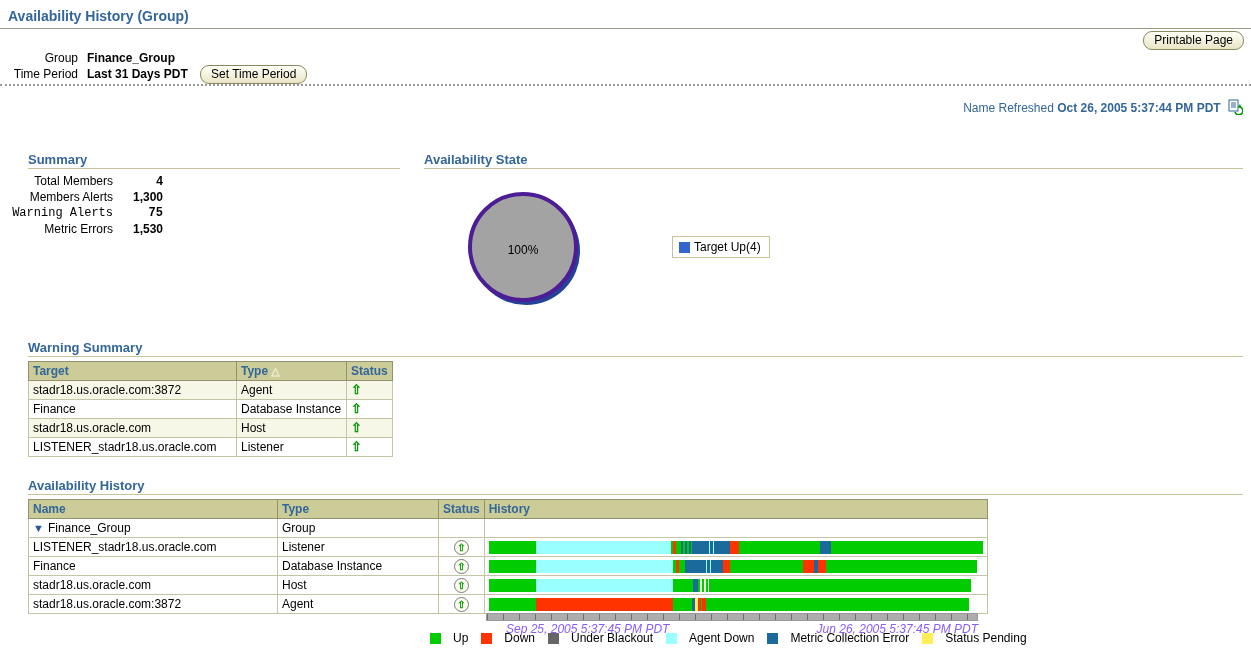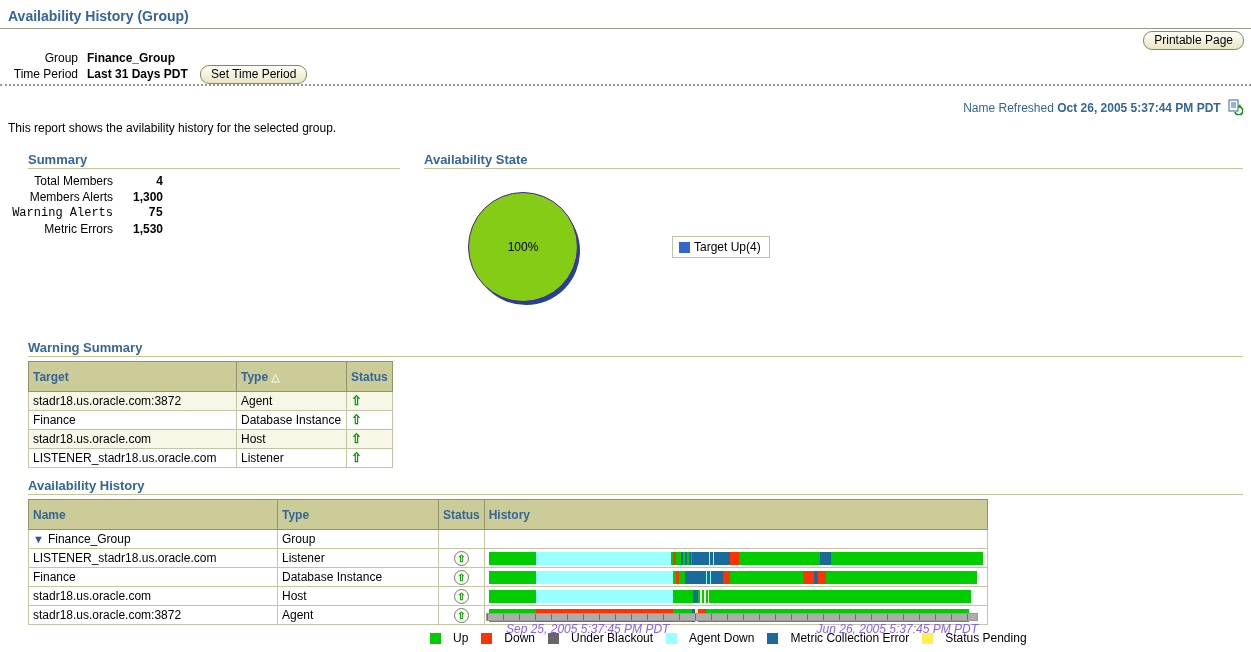--- a/index.html
+++ b/index.html
@@ -30,30 +30,30 @@
   .section-heading { position:absolute; font-size:13px; font-weight:bold; color:#336699; }
   .section-rule { position:absolute; height:1px; background:#C6C39A; }
 
   
   .summary-row { position:absolute; left:8px; width:160px; height:16px; }
   .summary-label { position:absolute; left:0; width:105px; text-align:right; }
   .summary-value { position:absolute; left:107px; width:48px; text-align:right; font-weight:bold; }
 
   
   .pie { position:absolute; left:468px; top:192px; width:110px; height:110px; border-radius:50%;
-    background:#84cc16; border:1px solid #4c1d95; box-shadow:3px 4px 0 -1px #24429A; }
+    background:#a3a3a3; border:4px solid #4c1d95; box-shadow:3px 4px 0 -1px #24429A; }
   .pie-label { position:absolute; left:0; top:47px; width:100%; text-align:center; color:#000; font-size:12px; }
   .pie-legend { position:absolute; left:672px; top:236px; height:22px; border:1px solid #C6C39A; background:#fff;
     display:flex; align-items:center; padding:0 8px 0 6px; }
   .pie-legend .swatch { width:11px; height:11px; margin-right:4px; }
 
   
   table.em { border-collapse:collapse; table-layout:fixed; font-size:12px; }
   table.em th { background:#CCCC99; color:#336699; font-weight:bold; text-align:left;
-    border:1px solid #94926C; padding:1px 4px; height:30px; overflow:hidden; white-space:nowrap; }
+    border:1px solid #94926C; padding:1px 4px; height:19px; overflow:hidden; white-space:nowrap; }
   table.em td { border:1px solid #C5C5A5; padding:1px 4px; height:19px; overflow:hidden; white-space:nowrap; }
   #member-table-wrap { position:absolute; left:28px; top:361px; }
   tr.alt td { background:#F7F7E7; }
   tr.plain td { background:#FFFFFF; }
   .up-arrow { color:#009900; font-weight:bold; font-size:13px; line-height:1; cursor:pointer; }
   .sort-tri { color:#F2F2D9; font-size:11px; margin-left:3px; }
 
   #history-table-wrap { position:absolute; left:28px; top:499px; }
   .expand-icon { color:#2B5796; font-size:11px; margin-right:4px; cursor:pointer; }
   .child-name { padding-left:30px; }
@@ -106,21 +106,20 @@
         <rect x="1" y="1" width="9" height="11" fill="#fff" stroke="#336699" stroke-width="1"></rect>
         <line x1="3" y1="4" x2="8" y2="4" stroke="#336699"></line>
         <line x1="3" y1="6" x2="8" y2="6" stroke="#336699"></line>
         <line x1="3" y1="8" x2="8" y2="8" stroke="#336699"></line>
         <path d="M12 8 a4 4 0 1 1 -5 5" fill="none" stroke="#009900" stroke-width="1.6"></path>
         <path d="M12 5 L13.5 9 L9.5 8.5 Z" fill="#009900"></path>
       </svg>
     </span>
   </div>
 
-  <div class="description">This report shows the avilability history for the selected group.</div>
 
   <div class="section-heading" style="left:28px; top:152px;">Summary</div>
   <div class="section-rule" style="left:28px; top:168px; width:372px;"></div>
   <div id="summary-rows">
       <div class="summary-row" style="top: 174px;">
         <span class="summary-label">Total Members</span>
         <span class="summary-value">4</span>
       </div>
       <div class="summary-row" style="top: 190px;">
         <span class="summary-label">Members Alerts</span>

